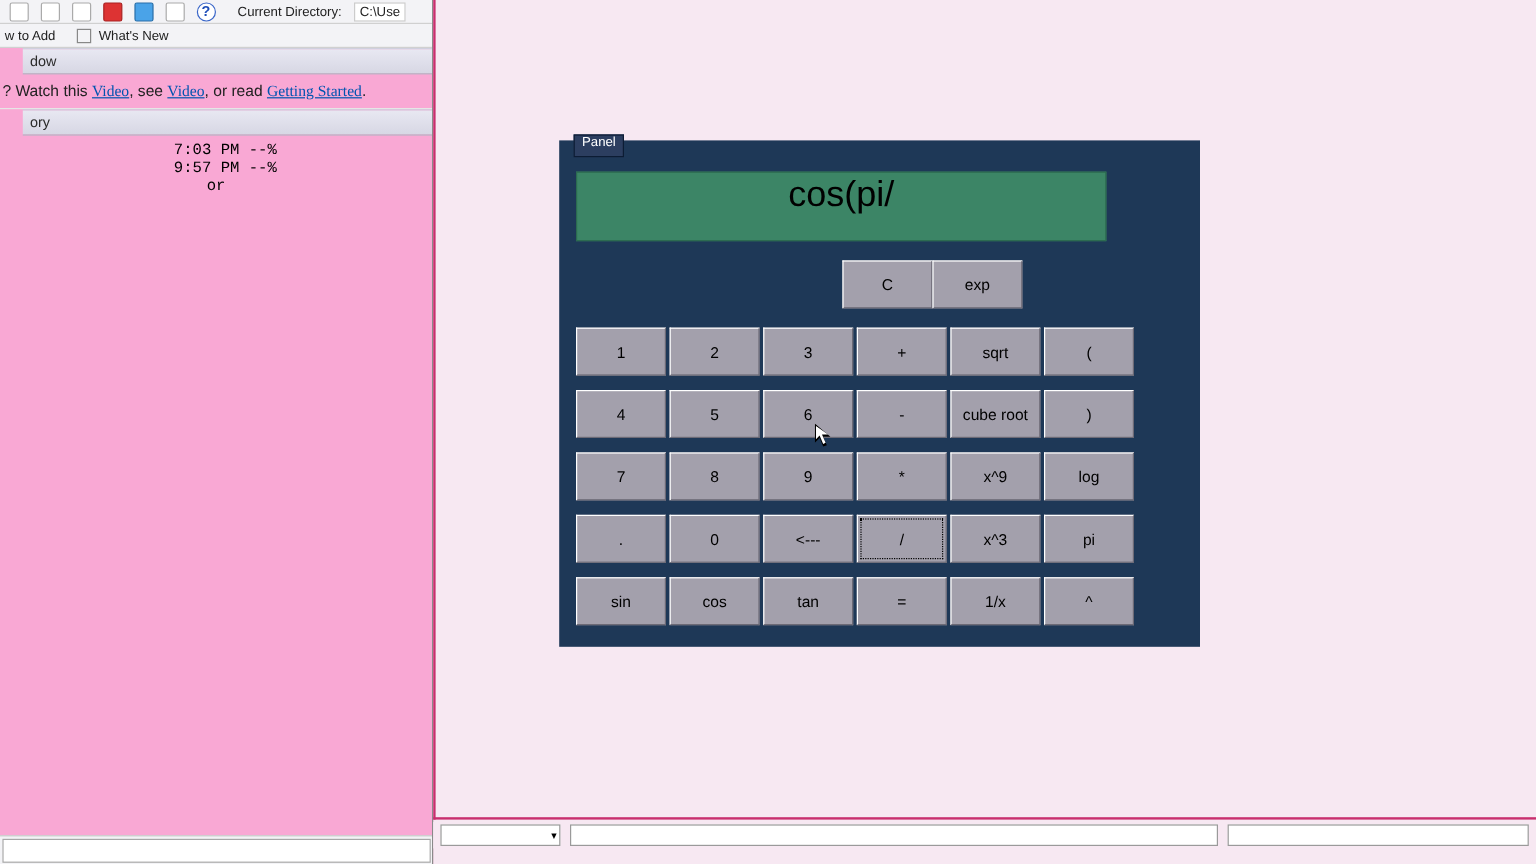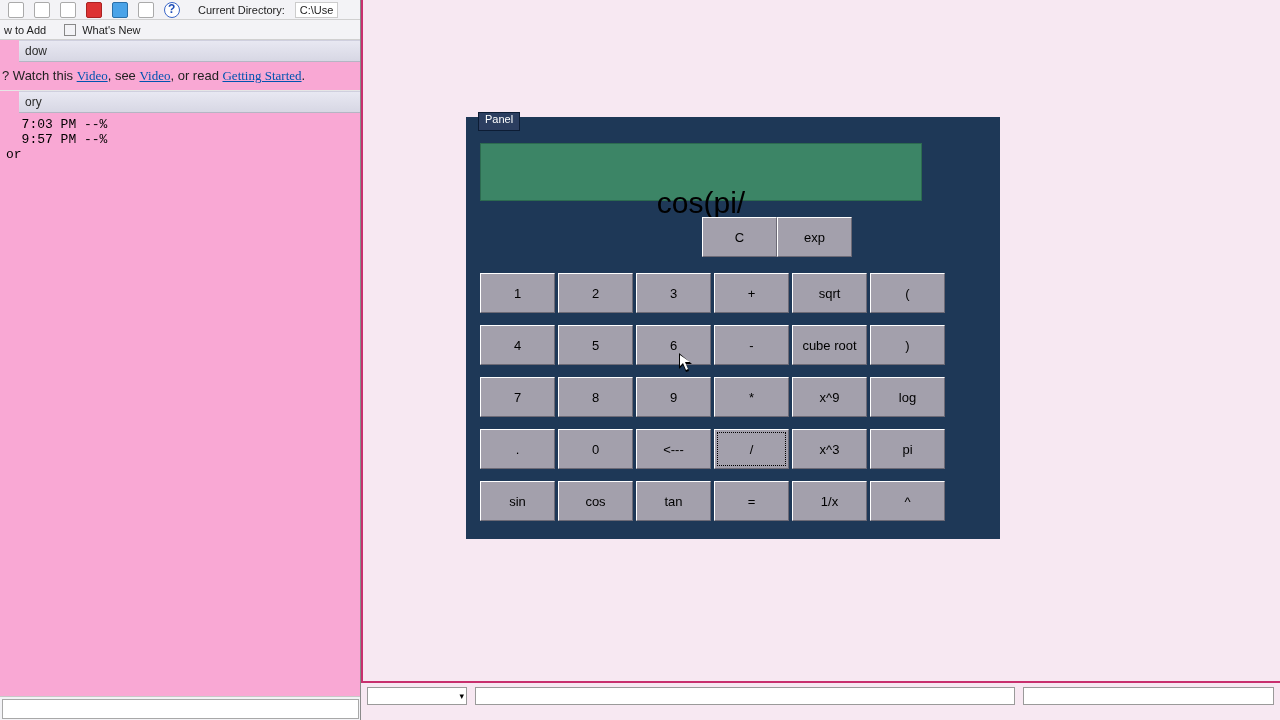--- a/index.html
+++ b/index.html
@@ -81,21 +81,21 @@
     height: 420px;
     overflow: hidden;
   }
 
   .history-body {
     padding: 4px 6px;
     font-family: "Courier New", monospace;
     font-size: 13px;
     color: #000;
   }
-  .history-body .line { white-space: pre; }
+  .history-body .line { white-space: pre; text-align: center; }
 
   .cmd-bottom {
     position: absolute;
     left: 0; bottom: 0;
     width: 361px;
     height: 24px;
     display: flex;
     background: #f3f3f6;
     border-top: 1px solid #c8c8c8;
   }
@@ -177,21 +177,20 @@
     margin: 0 0 16px 0;
     display: flex;
     align-items: flex-start;
     justify-content: center;
     padding-top: 2px;
   }
   .display span {
     font-family: Arial, sans-serif;
     font-size: 30px;
     color: #000;
-    margin-top: 40px;
   }
 
   .toprow { display:flex; justify-content:flex-start; margin-left: 222px; margin-bottom: 16px; gap:0; }
   .grid  { display:flex; flex-direction:column; gap:12px; }
   .row   { display:flex; gap:3px; }
 
   .calc-btn {
     background: #a3a0ac;
     border: 1px solid #fff;
     border-right-color: #6c6a76;

